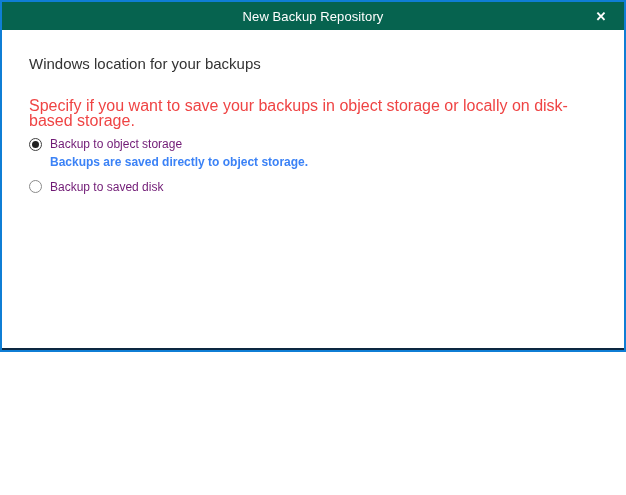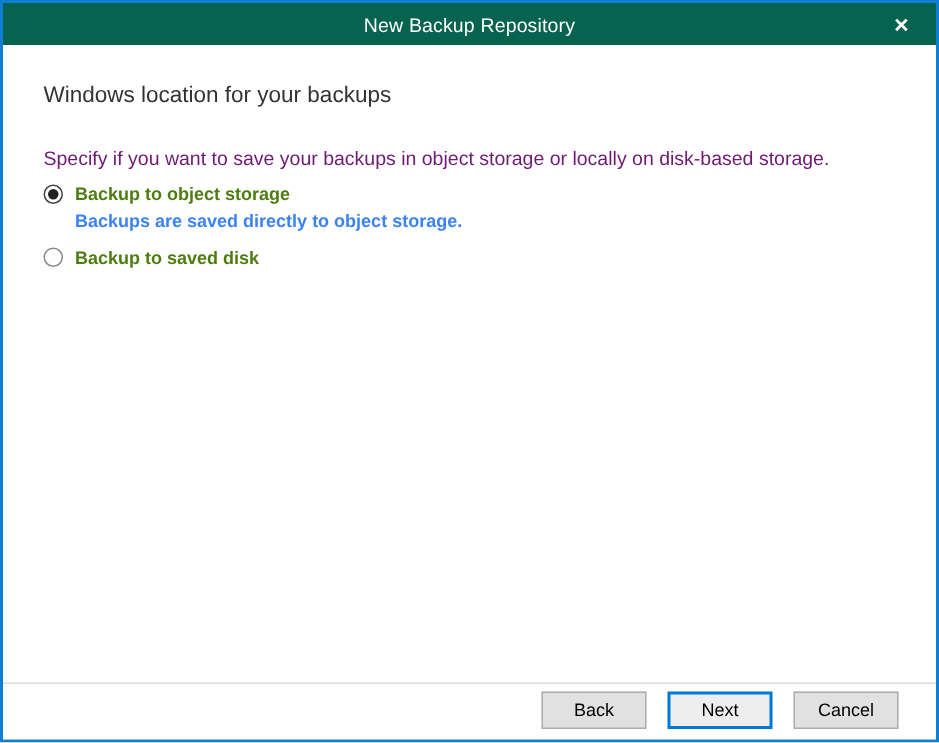--- a/index.html
+++ b/index.html
@@ -2,21 +2,21 @@
 <html><head>
 <meta charset="utf-8">
 <style>
   * { box-sizing: border-box; margin: 0; padding: 0; }
   html, body { background: #ffffff; }
   body {
     font-family: "Liberation Sans", "DejaVu Sans", sans-serif;
     width: 626px; height: 495px;
   }
   .window {
-    width: 626px; height: 495px;
+    width: 626px; height: 352px;
     border: 2px solid #0f7ed5;
     background: #ffffff;
     display: flex; flex-direction: column;
     box-shadow: inset 0 -2px 0 #0d2740; 
   }
   .titlebar {
     height: 28px; flex: 0 0 28px;
     background: #06634f;
     color: #ffffff;
     display: flex; align-items: center; justify-content: center;
@@ -37,22 +37,22 @@
     overflow: hidden;
   }
   .page-heading {
     font-size: 15px;
     font-weight: normal;
     color: #333333;
     line-height: 20px;
   }
   .intro {
     margin-top: 24px;
-    font-size: 13px;
-    color: #701a75;
+    font-size: 16px;
+    color: #ef4444;
     line-height: 15px;
   }
   .option { margin-top: 8px; }
   .option-row {
     display: flex; align-items: center;
     cursor: pointer;
   }
   .radio {
     width: 13px; height: 13px;
     border-radius: 50%;
@@ -65,22 +65,22 @@
   .radio.selected { border-color: #424242; }
   .radio.selected::after {
     content: "";
     position: absolute; left: 2px; top: 2px;
     width: 7px; height: 7px;
     border-radius: 50%;
     background: #212121;
   }
   .option-label {
     font-size: 12px;
-    font-weight: bold;
-    color: #4d7c0f;
+    font-weight: normal;
+    color: #701a75;
     line-height: 16px;
   }
   .option-desc {
     margin: 3px 0 6px 21px;
     font-size: 12px;
     color: #3b82f6;
     line-height: 15.5px;
     max-width: 556px;
     font-weight: bold;
   }
@@ -134,19 +134,14 @@
     </div>
 
     <div class="option">
       <div class="option-row">
         <span class="radio"></span>
         <span class="option-label">Backup to saved disk</span>
       </div>
     </div>
   </div>
 
-  <div class="footer">
-    <button class="btn">Back</button>
-    <button class="btn default">Next</button>
-    <button class="btn">Cancel</button>
-  </div>
 
 </div>
 
 </body></html>

